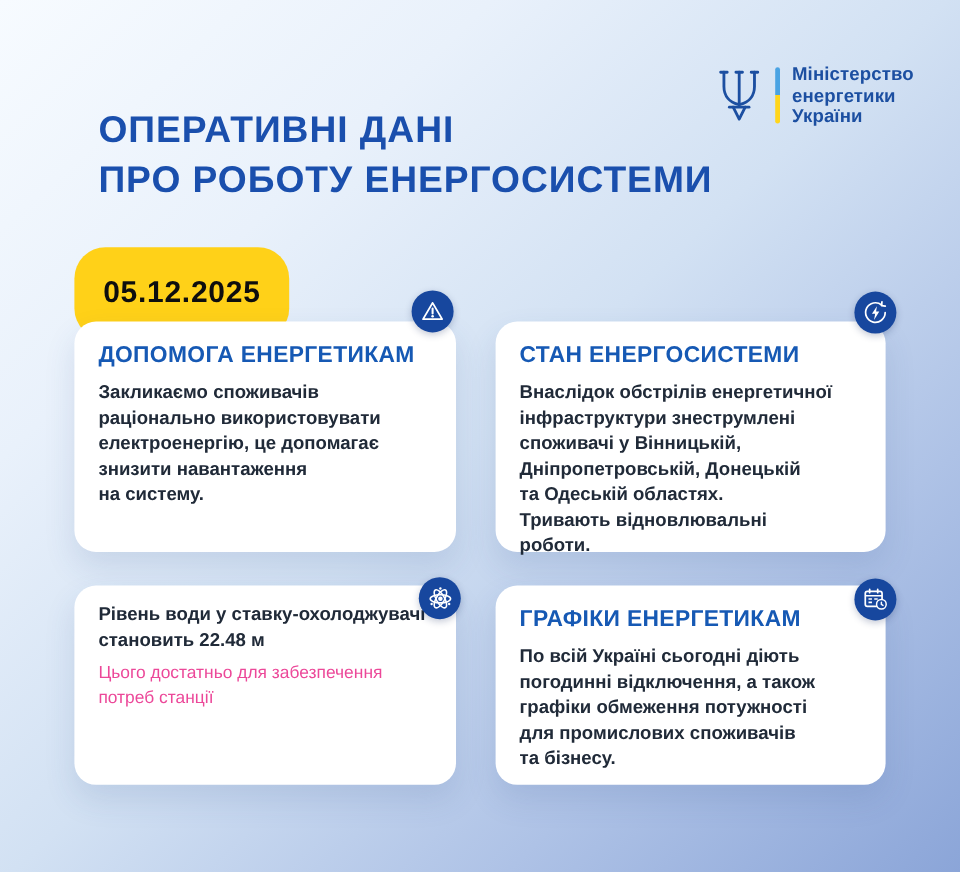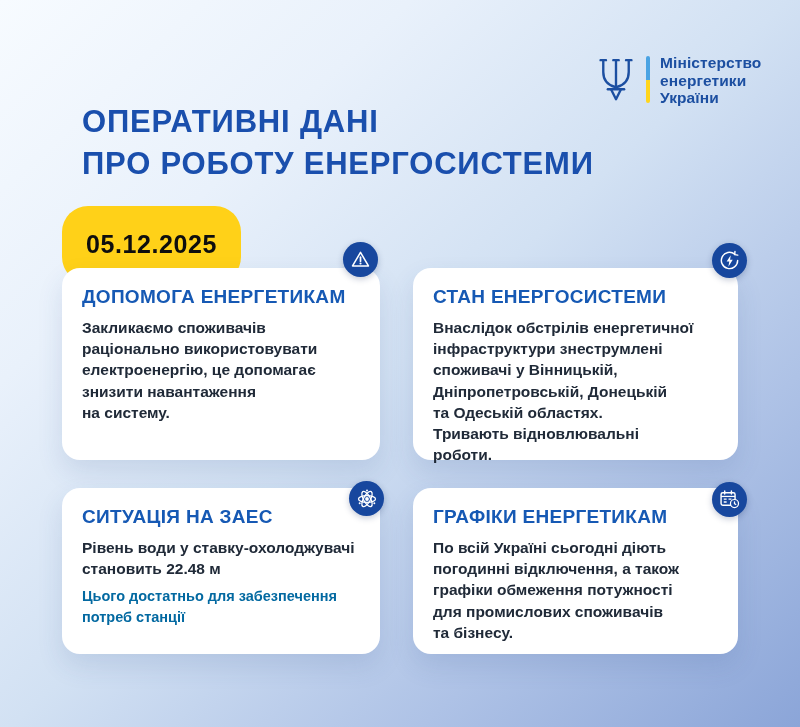--- a/index.html
+++ b/index.html
@@ -8,33 +8,33 @@
     background:linear-gradient(137deg,#f7fbff 0%,#e9f1fb 26%,#d2e1f3 50%,#aec2e6 76%,#8ba5d8 100%);
     font-family:"Liberation Sans","DejaVu Sans",sans-serif;
   }
   
   .logo{position:absolute;top:54px;left:596px;display:flex;align-items:flex-start;gap:10px;}
   .trident{margin-top:1px;}
   .logo-bar{width:4px;height:47px;margin-top:2px;border-radius:2px;
     background:linear-gradient(#4aa3e3 0 50%,#ffd51c 50% 100%);}
   .logo-text{font-size:15.5px;font-weight:700;color:#1c4fa1;line-height:1.14;white-space:pre-line;letter-spacing:.1px;}
   
-  .title{position:absolute;left:82px;top:101px;font-size:31px;font-weight:800;color:#1a4fad;
+  .title{position:absolute;left:82px;top:87px;font-size:31px;font-weight:800;color:#1a4fad;
     line-height:1.36;letter-spacing:.8px;white-space:pre-line;}
   
   .date-badge{position:absolute;left:62px;top:206px;background:#ffd118;border-radius:26px;
     padding:24px 24px;font-size:25px;font-weight:800;color:#0e0e0e;letter-spacing:.6px;}
   
   .cards{position:absolute;left:62px;top:268px;display:grid;
     grid-template-columns:318px 325px;grid-template-rows:192px 166px;column-gap:33px;row-gap:28px;}
   .card{position:relative;background:#ffffff;border-radius:18px;padding:14px 12px 12px 20px;
     box-shadow:0 12px 26px rgba(44,76,140,.13);}
   .card-title{font-size:19px;font-weight:800;color:#1659b4;letter-spacing:.3px;margin:4px 0 9px;}
   .card-body{font-size:15.5px;font-weight:700;color:#202a38;line-height:1.37;white-space:pre-line;}
-  .card-note{margin-top:7px;font-size:14.5px;font-weight:700;color:#0369a1;line-height:1.4;white-space:pre-line;}
+  .card-note{margin-top:7px;font-size:14.5px;font-weight:400;color:#ec4899;line-height:1.4;white-space:pre-line;}
   .card-icon{position:absolute;width:35px;height:35px;border-radius:50%;background:#17479e;
     display:flex;align-items:center;justify-content:center;box-shadow:0 2px 6px rgba(20,40,90,.25);}
   .cards .card:nth-child(1) .card-icon{top:-26px;right:2px;}
   .cards .card:nth-child(2) .card-icon{top:-25px;right:-9px;}
   .cards .card:nth-child(3) .card-icon{top:-7px;right:-4px;}
   .cards .card:nth-child(4) .card-icon{top:-6px;right:-9px;}
 </style>
 </head>
 <body>
 
@@ -105,21 +105,20 @@
             <ellipse cx="12" cy="12" rx="8.5" ry="3.4"></ellipse>
             <ellipse cx="12" cy="12" rx="8.5" ry="3.4" transform="rotate(60 12 12)"></ellipse>
             <ellipse cx="12" cy="12" rx="8.5" ry="3.4" transform="rotate(120 12 12)"></ellipse>
           </g>
           <circle cx="12" cy="12" r="1.9" fill="#fff"></circle>
           <circle cx="12" cy="3.4" r="1" fill="#fff"></circle>
           <circle cx="4.7" cy="16.3" r="1" fill="#fff"></circle>
           <circle cx="19.3" cy="16.3" r="1" fill="#fff"></circle>
         </svg>
       </div>
-      <div class="card-title">СИТУАЦІЯ НА ЗАЕС</div>
       <div class="card-body">Рівень води у ставку-охолоджувачі
 становить 22.48 м</div>
       <div class="card-note">Цього достатньо для забезпечення
 потреб станції</div>
     </div>
 
     <div class="card">
       <div class="card-icon">
         <svg width="23" height="23" viewBox="0 0 24 24">
           <rect x="3.2" y="5" width="14.6" height="13" rx="1.8" fill="none" stroke="#fff" stroke-width="1.5"></rect>

